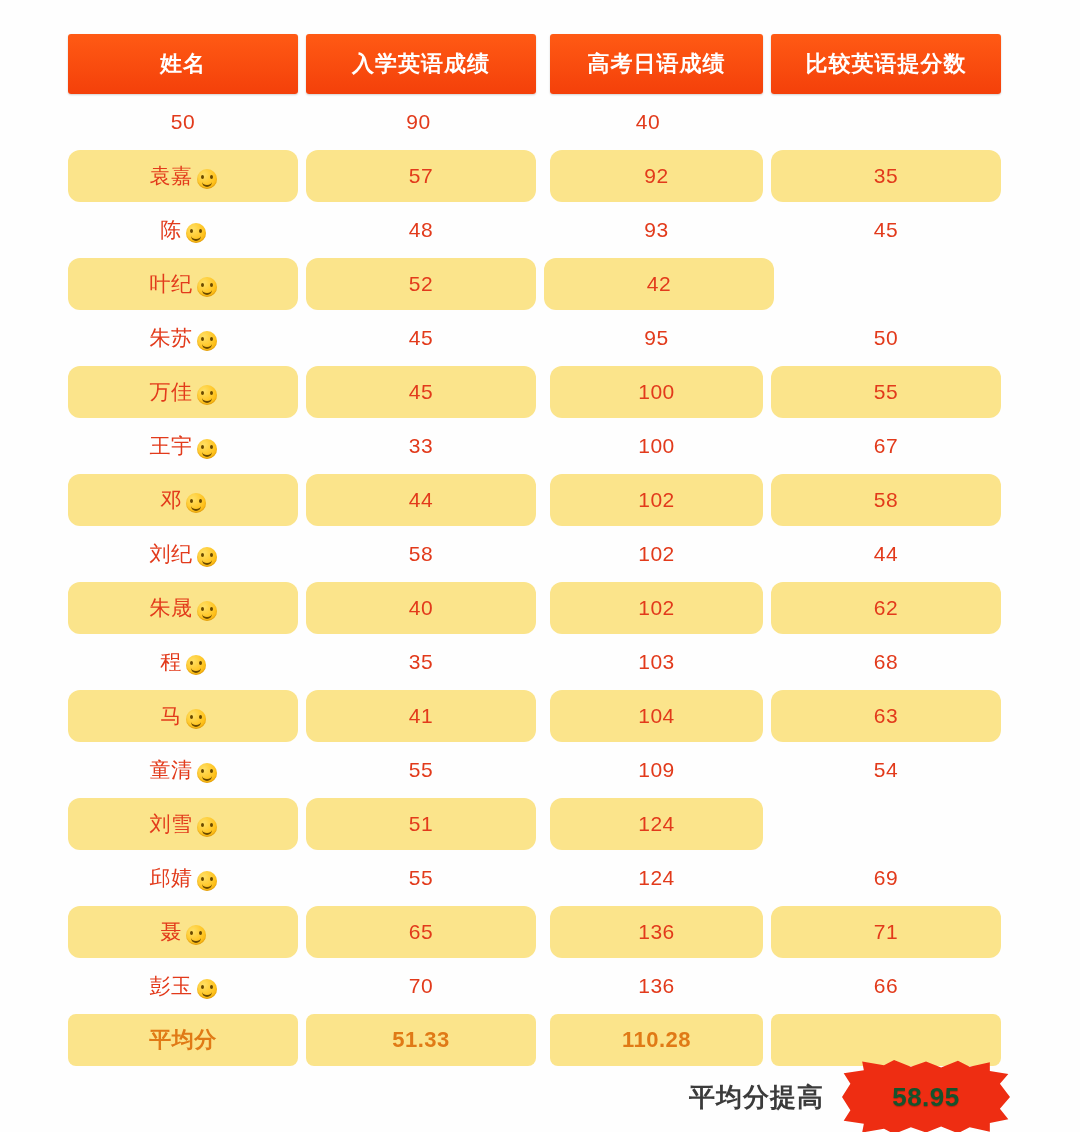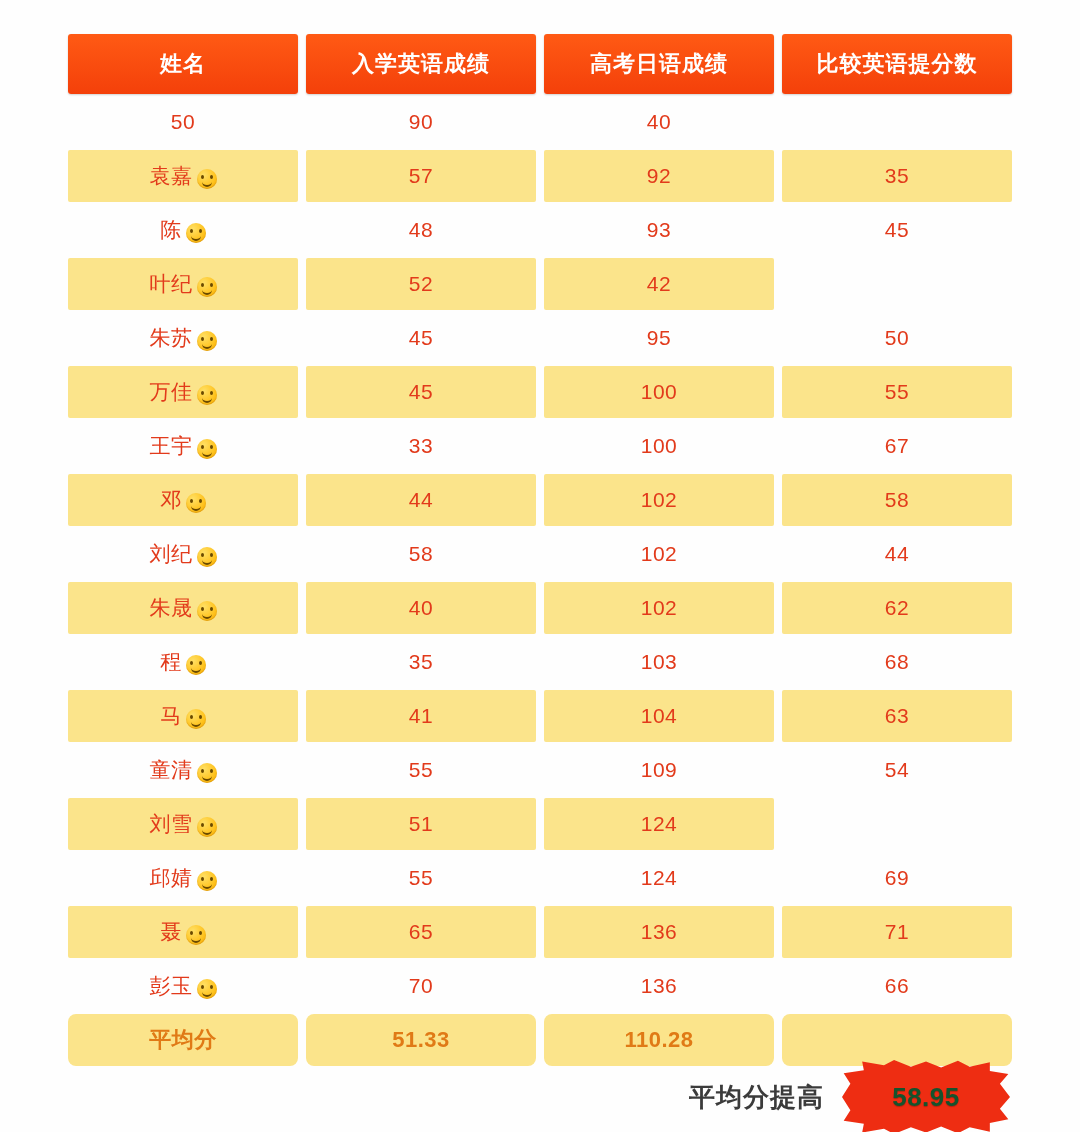--- a/index.html
+++ b/index.html
@@ -37,39 +37,39 @@
     display: flex;
     align-items: center;
     justify-content: center;
     height: 52px;
     font-size: 21px;
     color: #e23a1b;
     letter-spacing: 0.5px;
   }
   .c-name   { width: 230px; }
   .c-eng    { width: 230px; }
-  .c-jp     { width: 230px; }
+  .c-jp     { width: 213px; margin-left: 6px; }
   .c-diff   { width: 230px; }
 
   
   .header-row .cell {
     height: 60px;
     background: linear-gradient(180deg, #ff5a14 0%, #f4400a 100%);
     color: #ffffff;
     font-size: 22px;
     font-weight: bold;
     border-radius: 3px;
     box-shadow: 0 1px 2px rgba(0,0,0,0.18);
     letter-spacing: 1px;
   }
 
   
   .row.band .cell {
     background: #fbe48b;
-    border-radius: 2px;
+    border-radius: 12px;
   }
   .row.plain .cell { background: transparent; }
 
   .name-text {
     display: inline-flex;
     align-items: center;
     gap: 2px;
   }
   
   .smiley {

